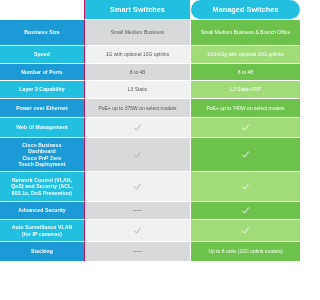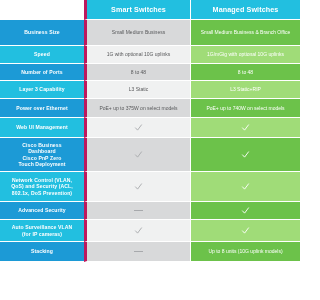--- a/index.html
+++ b/index.html
@@ -64,35 +64,35 @@
   .row-header .c-label { background: #ffffff; }
   .row-header .c-smart,
   .row-header .c-managed {
     background: #22bfe0;
     color: #ffffff;
     font-weight: bold;
     font-size: 7.2px;
     height: 20px;
     letter-spacing: 0.1px;
   }
-  .row-header .c-managed { border-left: 1px solid #ffffff; }
+  .row-header .c-managed { border-left: 1px solid #ffffff; border-radius: 10px; }
 
   
   .row.odd .c-label   { background: #1c9ad6; }
   .row.even .c-label  { background: #22bfe0; }
   .row.odd .c-smart   { background: #d8d9da; }
   .row.even .c-smart  { background: #f0f1f1; }
   .row.odd .c-managed { background: #6dc köz; }
   .row.odd .c-managed { background: #68c council; }
   .row.odd .c-managed { background: #6cc24a; }
   .row.even .c-managed{ background: #a0dc78; }
 
   .c-smart, .c-managed, .c-label { border-bottom: 1px solid #ffffff; }
   .c-managed { border-left: 1px solid #ffffff; }
-  .c-smart { border-left: 3px solid #be185d; }
+  .c-smart { border-left: 1px solid #be185d; }
 
   .check {
     display: inline-block;
     width: 9px;
     height: 9px;
   }
   .check svg { display: block; width: 100%; height: 100%; }
   .dash {
     display: inline-block;
     width: 9px;

